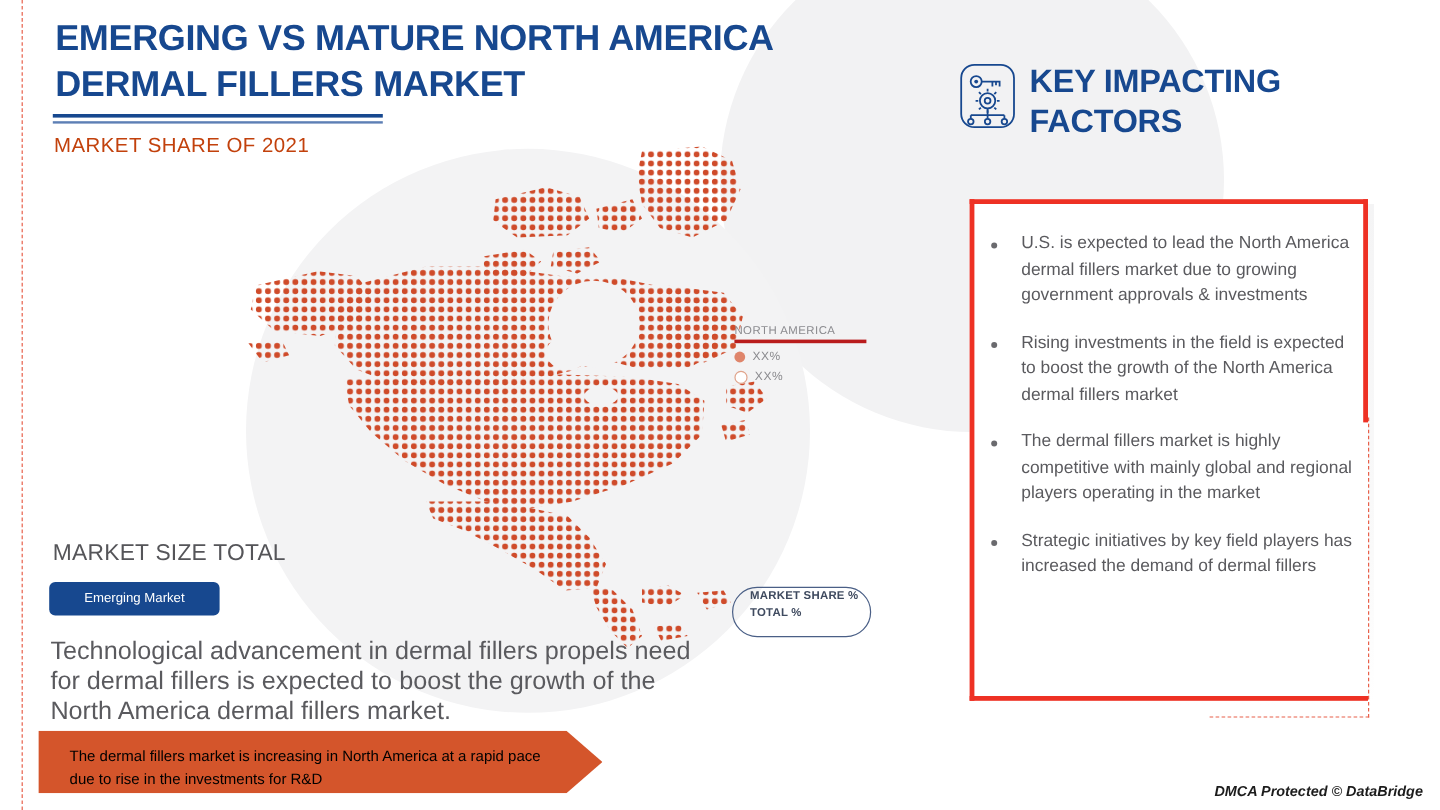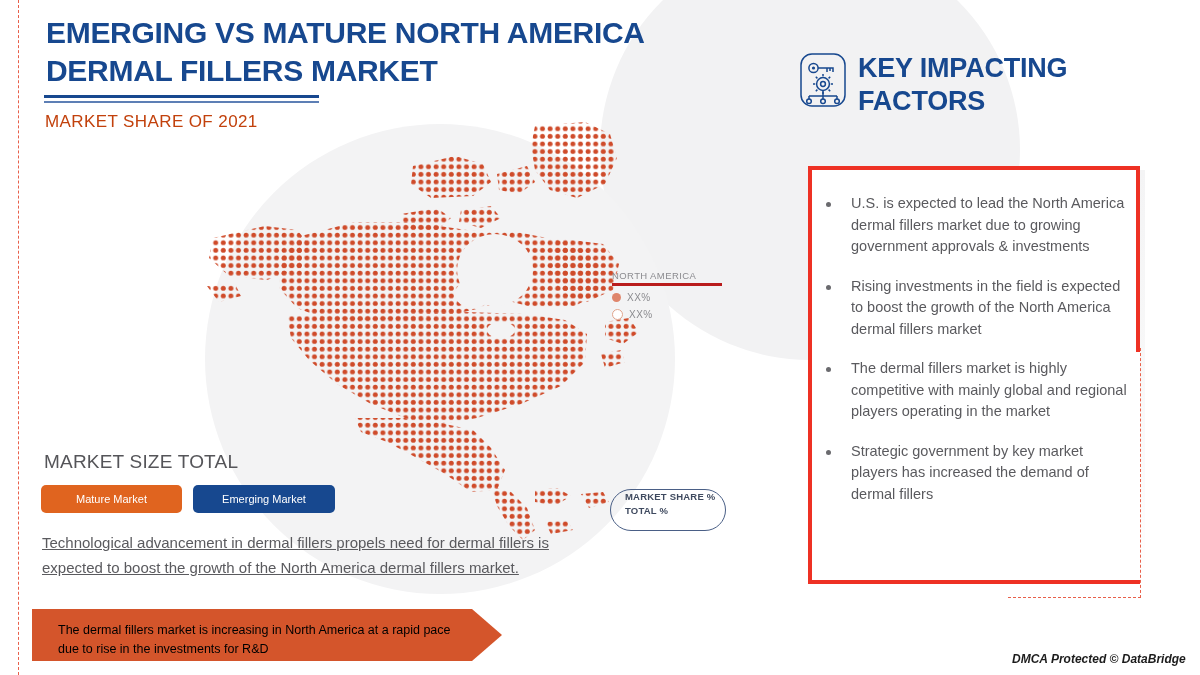--- a/index.html
+++ b/index.html
@@ -55,22 +55,22 @@
   .pill.emerging{width:142px;background:#17488f;}
 
   
   .share-pill{position:absolute;left:610px;top:489px;width:116px;height:42px;
               border:1.3px solid #4a5f86;border-radius:21px;
               display:flex;flex-direction:column;padding-left:14px;
               box-sizing:border-box;}
   .share-pill span{font-size:9.5px;font-weight:bold;color:#3f4a5f;line-height:14px;letter-spacing:.2px;}
 
   
-  .para{position:absolute;left:42px;top:530px;width:540px;font-size:15px;line-height:25px;
-        color:#5a5a5e;text-decoration:underline;}
+  .para{position:absolute;left:42px;top:530px;width:540px;font-size:21px;line-height:25px;
+        color:#5a5a5e;}
 
   
   .banner{position:absolute;left:32px;top:609px;width:470px;height:52px;}
   .banner svg{position:absolute;inset:0;width:100%;height:100%;}
   .banner-text{position:absolute;left:26px;top:12px;width:400px;
                font-size:12.5px;line-height:19px;color:#000000;}
 
   
   .kif-icon{position:absolute;left:799px;top:52px;width:48px;height:56px;}
   .kif-title{position:absolute;left:858px;top:52px;width:300px;
@@ -163,21 +163,20 @@
       <span class="legend-val">XX%</span>
     </div>
     <div class="legend-row">
       <span class="legend-dot b"></span>
       <span class="legend-val">XX%</span>
     </div>
   </div>
 
   <div class="mst-title">MARKET SIZE TOTAL</div>
   <div class="pill-row">
-    <div class="pill mature">Mature Market</div>
     <div class="pill emerging">Emerging Market</div>
   </div>
 
   <div class="share-pill">
     <span>MARKET SHARE %</span>
     <span>TOTAL %</span>
   </div>
 
   <div class="para">Technological advancement in dermal fillers propels need for dermal fillers is expected to boost the growth of the North America dermal fillers market.</div>
 
@@ -219,19 +218,19 @@
     <div class="bullet">
       <span class="bullet-dot"></span>
       <span class="bullet-text">Rising investments in the field is expected to boost the growth of the North America dermal fillers market</span>
     </div>
     <div class="bullet">
       <span class="bullet-dot"></span>
       <span class="bullet-text">The dermal fillers market is highly competitive with mainly global and regional players operating in the market</span>
     </div>
     <div class="bullet">
       <span class="bullet-dot"></span>
-      <span class="bullet-text">Strategic government by key market players has increased the demand of dermal fillers</span>
+      <span class="bullet-text">Strategic initiatives by key field players has increased the demand of dermal fillers</span>
     </div>
   </div>
 
   <div class="footer">DMCA Protected © DataBridge</div>
 
 </div>
 
 </body></html>

